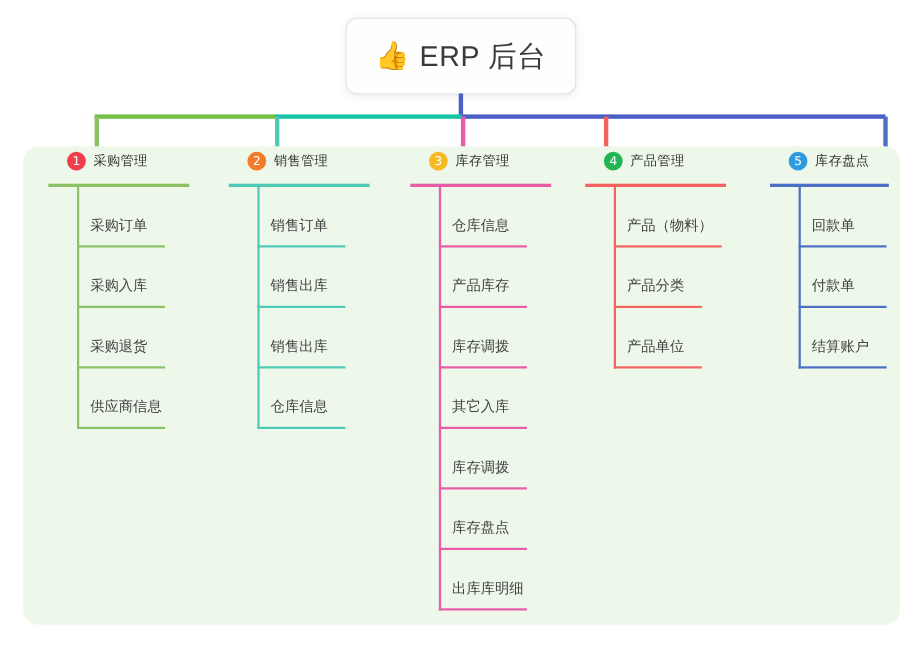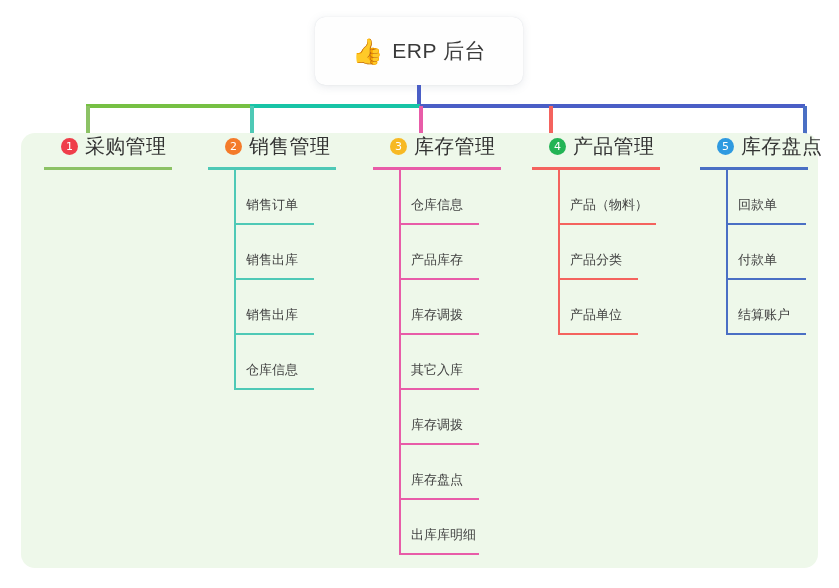--- a/index.html
+++ b/index.html
@@ -33,21 +33,21 @@
   #root-card .root-inner {
     display: flex;
     align-items: center;
     gap: 9px;
   }
   #root-card .root-emoji {
     font-size: 25px;
     line-height: 1;
   }
   #root-card .root-text {
-    font-size: 21px;
+    font-size: 26px;
     color: #3a3a3a;
     letter-spacing: 0.5px;
     white-space: nowrap;
   }
 
   
   .conn {
     position: absolute;
   }
   .hseg { height: 4px; }
@@ -81,21 +81,21 @@
     height: 17px;
     border-radius: 50%;
     color: #ffffff;
     font-size: 11px;
     line-height: 17px;
     text-align: center;
     flex: 0 0 auto;
     font-family: "DejaVu Sans", sans-serif;
   }
   .col-title {
-    font-size: 20px;
+    font-size: 12px;
     color: #333333;
     white-space: nowrap;
     letter-spacing: 0.3px;
   }
   .col-underline {
     height: 3px;
     margin-top: 8px;
   }
   .leaves {
     position: relative;
@@ -150,20 +150,39 @@
 <div class="conn vseg" id="drop-5" style="left: 803px; top: 106px; height: 30px; background: rgb(74, 111, 196);"></div>
 
 <div id="panel">
   <div id="columns-host">
       <div class="column" style="left: 23px; width: 160px;">
         <div class="col-head">
           <span class="badge" style="background: rgb(239, 62, 74);">1</span>
           <span class="col-title">采购管理</span>
         </div>
         <div class="col-underline" style="background: rgb(140, 194, 101); width: 128px; margin-left: 0px;"></div>
+        <div class="leaves">
+          <div class="spine" style="background: rgb(140, 194, 101); height: 220px;"></div>
+          <div class="leaf">
+            <span class="leaf-label">采购订单</span>
+            <div class="leaf-rule" style="background: rgb(140, 194, 101); width: 80px;"></div>
+          </div>
+          <div class="leaf">
+            <span class="leaf-label">采购入库</span>
+            <div class="leaf-rule" style="background: rgb(140, 194, 101); width: 80px;"></div>
+          </div>
+          <div class="leaf">
+            <span class="leaf-label">采购退货</span>
+            <div class="leaf-rule" style="background: rgb(140, 194, 101); width: 80px;"></div>
+          </div>
+          <div class="leaf">
+            <span class="leaf-label">供应商信息</span>
+            <div class="leaf-rule" style="background: rgb(140, 194, 101); width: 80px;"></div>
+          </div>
+        </div>
       </div>
       <div class="column" style="left: 187px; width: 160px;">
         <div class="col-head">
           <span class="badge" style="background: rgb(244, 123, 42);">2</span>
           <span class="col-title">销售管理</span>
         </div>
         <div class="col-underline" style="background: rgb(78, 201, 182); width: 128px; margin-left: 0px;"></div>
         <div class="leaves">
           <div class="spine" style="background: rgb(78, 201, 182); height: 220px;"></div>
           <div class="leaf">

